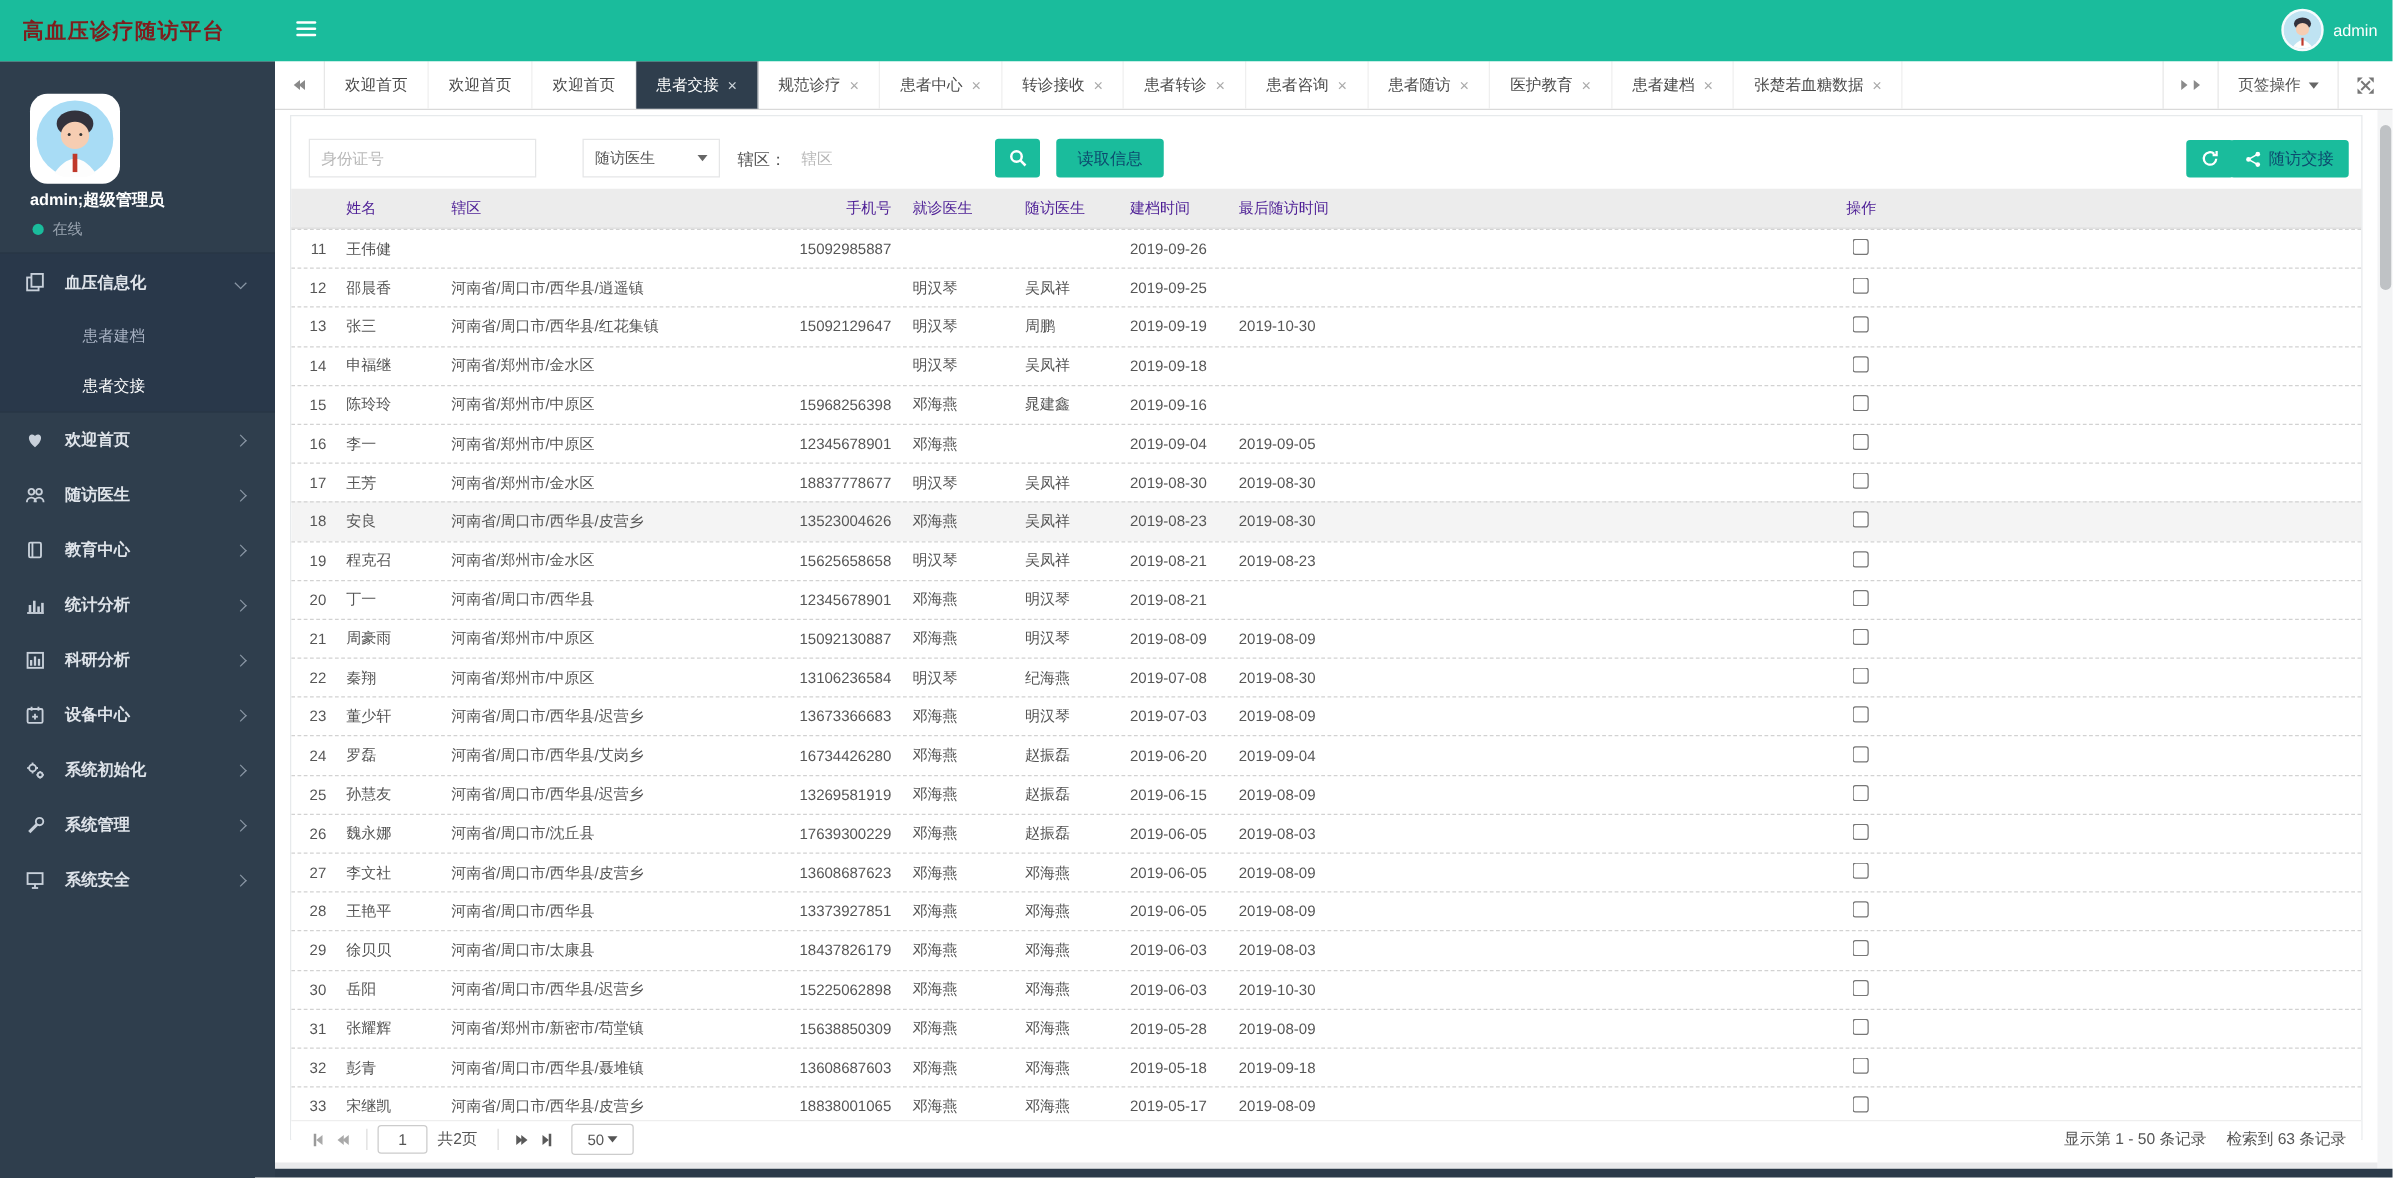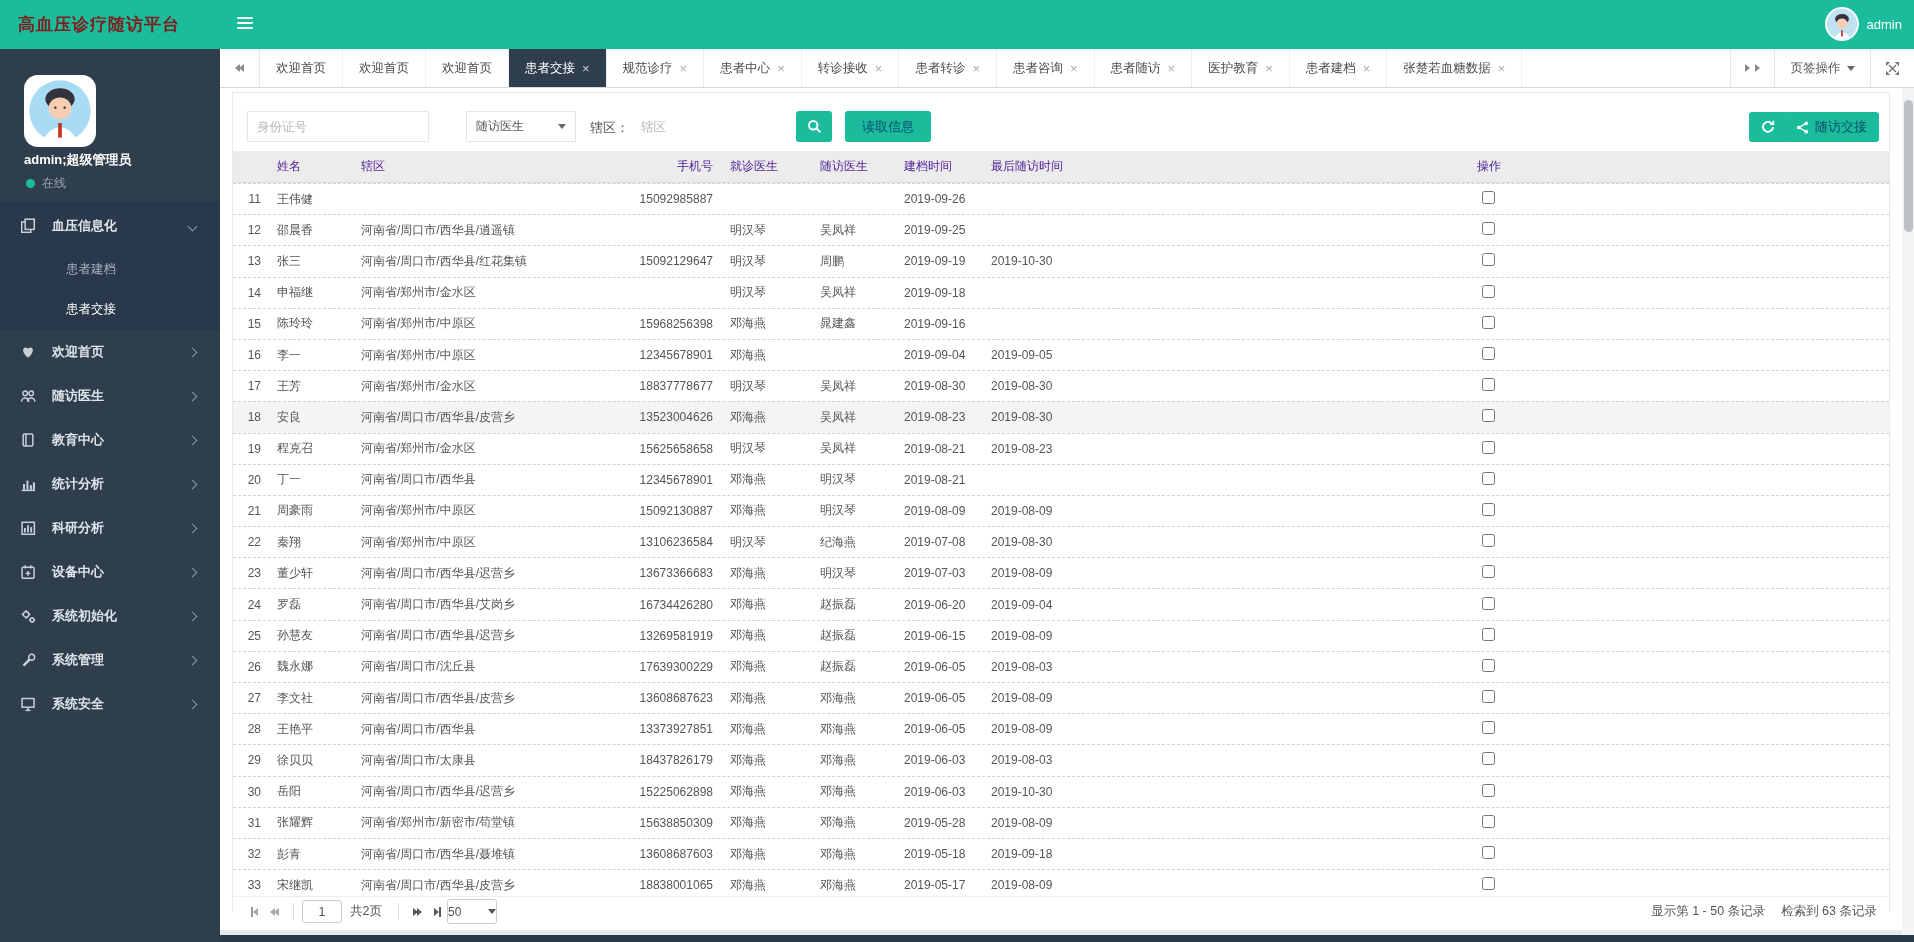--- a/index.html
+++ b/index.html
@@ -88,21 +88,21 @@
   
   .pager { position:absolute; left:0; right:0; top:803px; height:30px; background:#fff; border-top:1px solid #eee; display:flex; align-items:center; padding:0 12px; }
   .pg-btn { display:inline-flex; align-items:center; padding:5px 6px; cursor:pointer; }
   .pg-btn .bar { width:2px; height:10px; background:#9a9a9a; }
   .pg-btn.dim .tri.l { border-right-color:#a9a9a9; }
   .pg-btn.dark .tri.r { border-left-color:#5a5a5a; }
   .pg-btn.dark .bar { background:#5a5a5a; }
   .pg-sep { width:1px; height:17px; background:#ddd; margin:0 8px; }
   .pg-input { width:40px; height:23px; border:1px solid #ccc; border-radius:3px; text-align:center; font-size:12.5px; color:#555; font-family:inherit; }
   .pg-total { margin:0 8px 0 8px; color:#555; font-size:12.5px; }
-  .pg-size { width:50px; height:25px; border:1px solid #ccc; border-radius:3px; display:flex; align-items:center; padding:0 0; margin-left:0; cursor:pointer; color:#555; }
+  .pg-size { width:50px; height:25px; border:1px solid #ccc; border-radius:3px; display:flex; align-items:center; padding:0 12px; margin-left:10px; cursor:pointer; color:#555; }
   .pg-size .caret { margin-left:auto; margin-top:3px; border-top-color:#555; }
   .pg-summary { margin-left:auto; color:#555; font-size:12.5px; display:flex; gap:16px; }
 
   
   .vscroll { position:absolute; right:0; top:0; width:12px; bottom:0; background:#f3f4f5; }
   .vthumb { position:absolute; left:1.5px; width:9px; top:12px; height:132px; background:#bfc2c5; border-radius:5px; cursor:pointer; }
   .strip-gray { position:absolute; left:0; right:12px; bottom:7px; height:5px; background:#e9eaec; }
   .strip-dark { position:absolute; left:0; right:0; bottom:0; height:7px; background:#2b3a49; }
 </style>
 </head>

